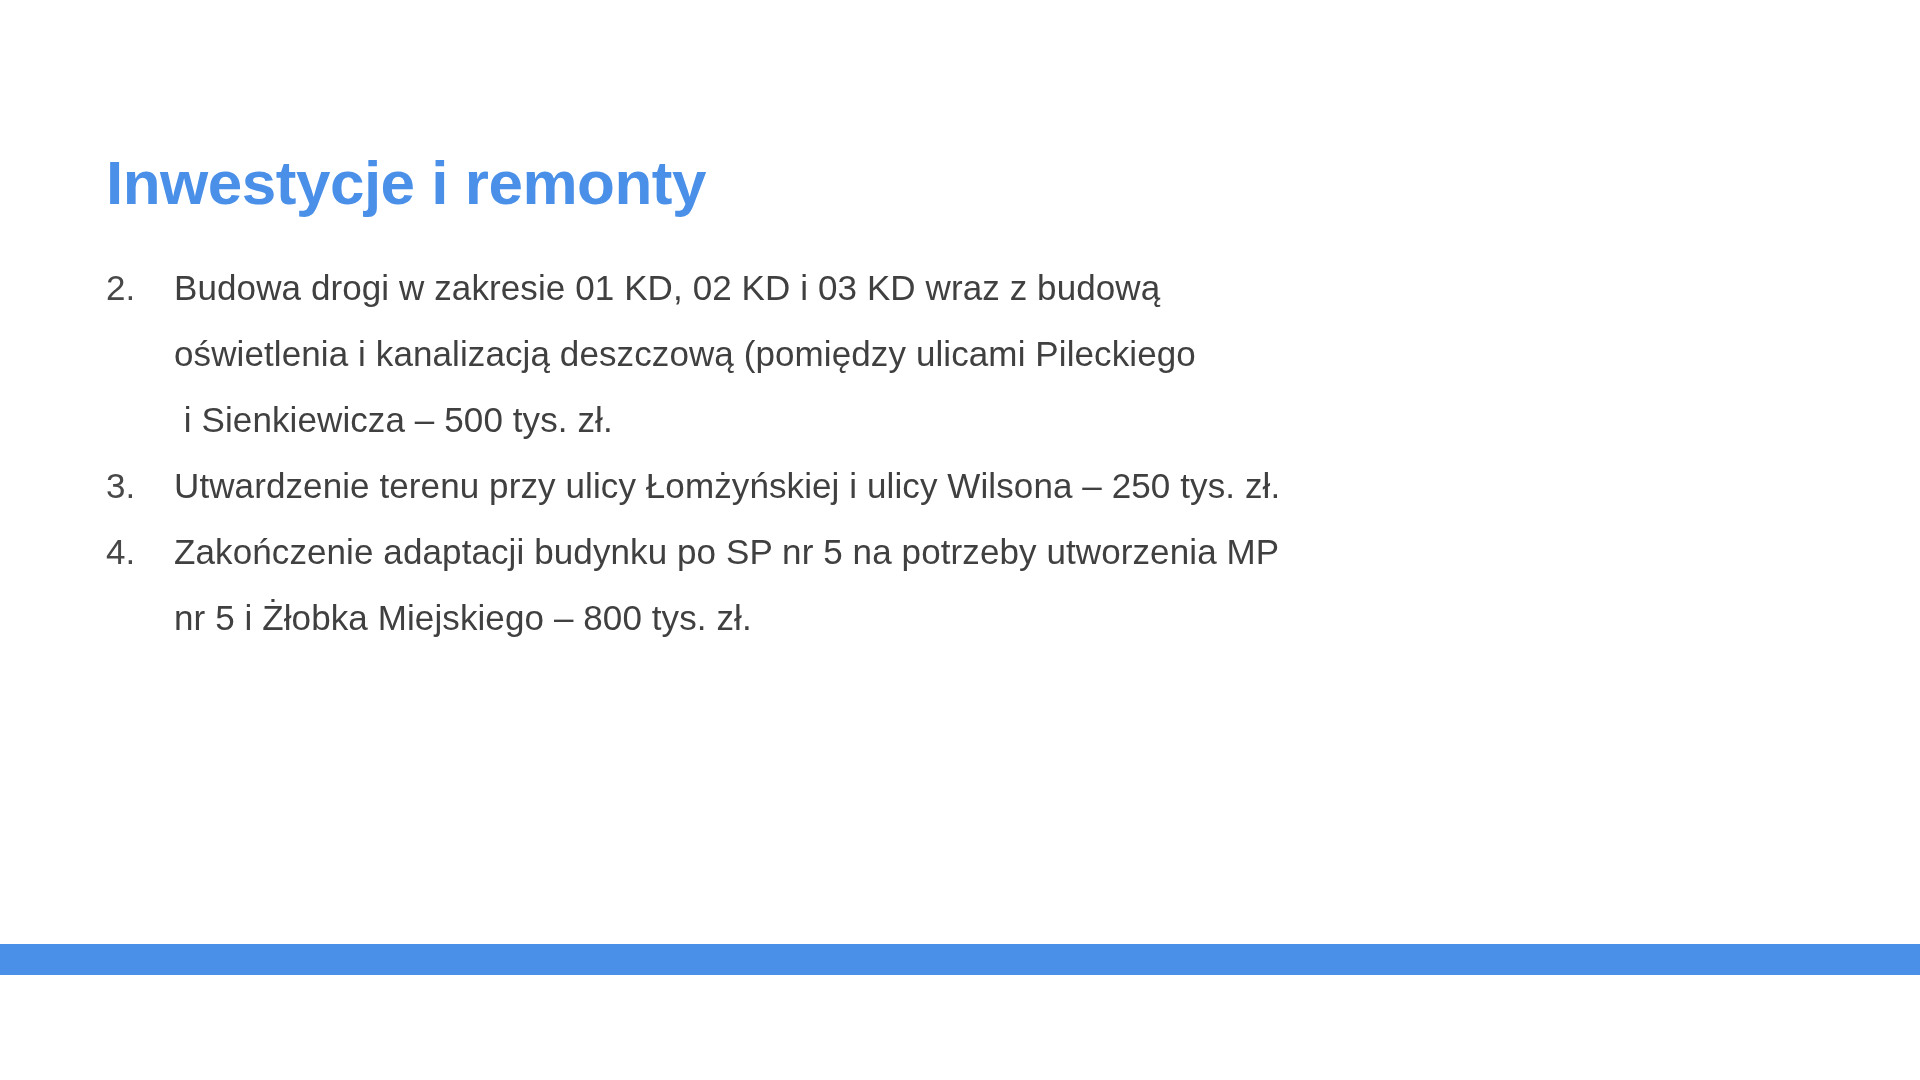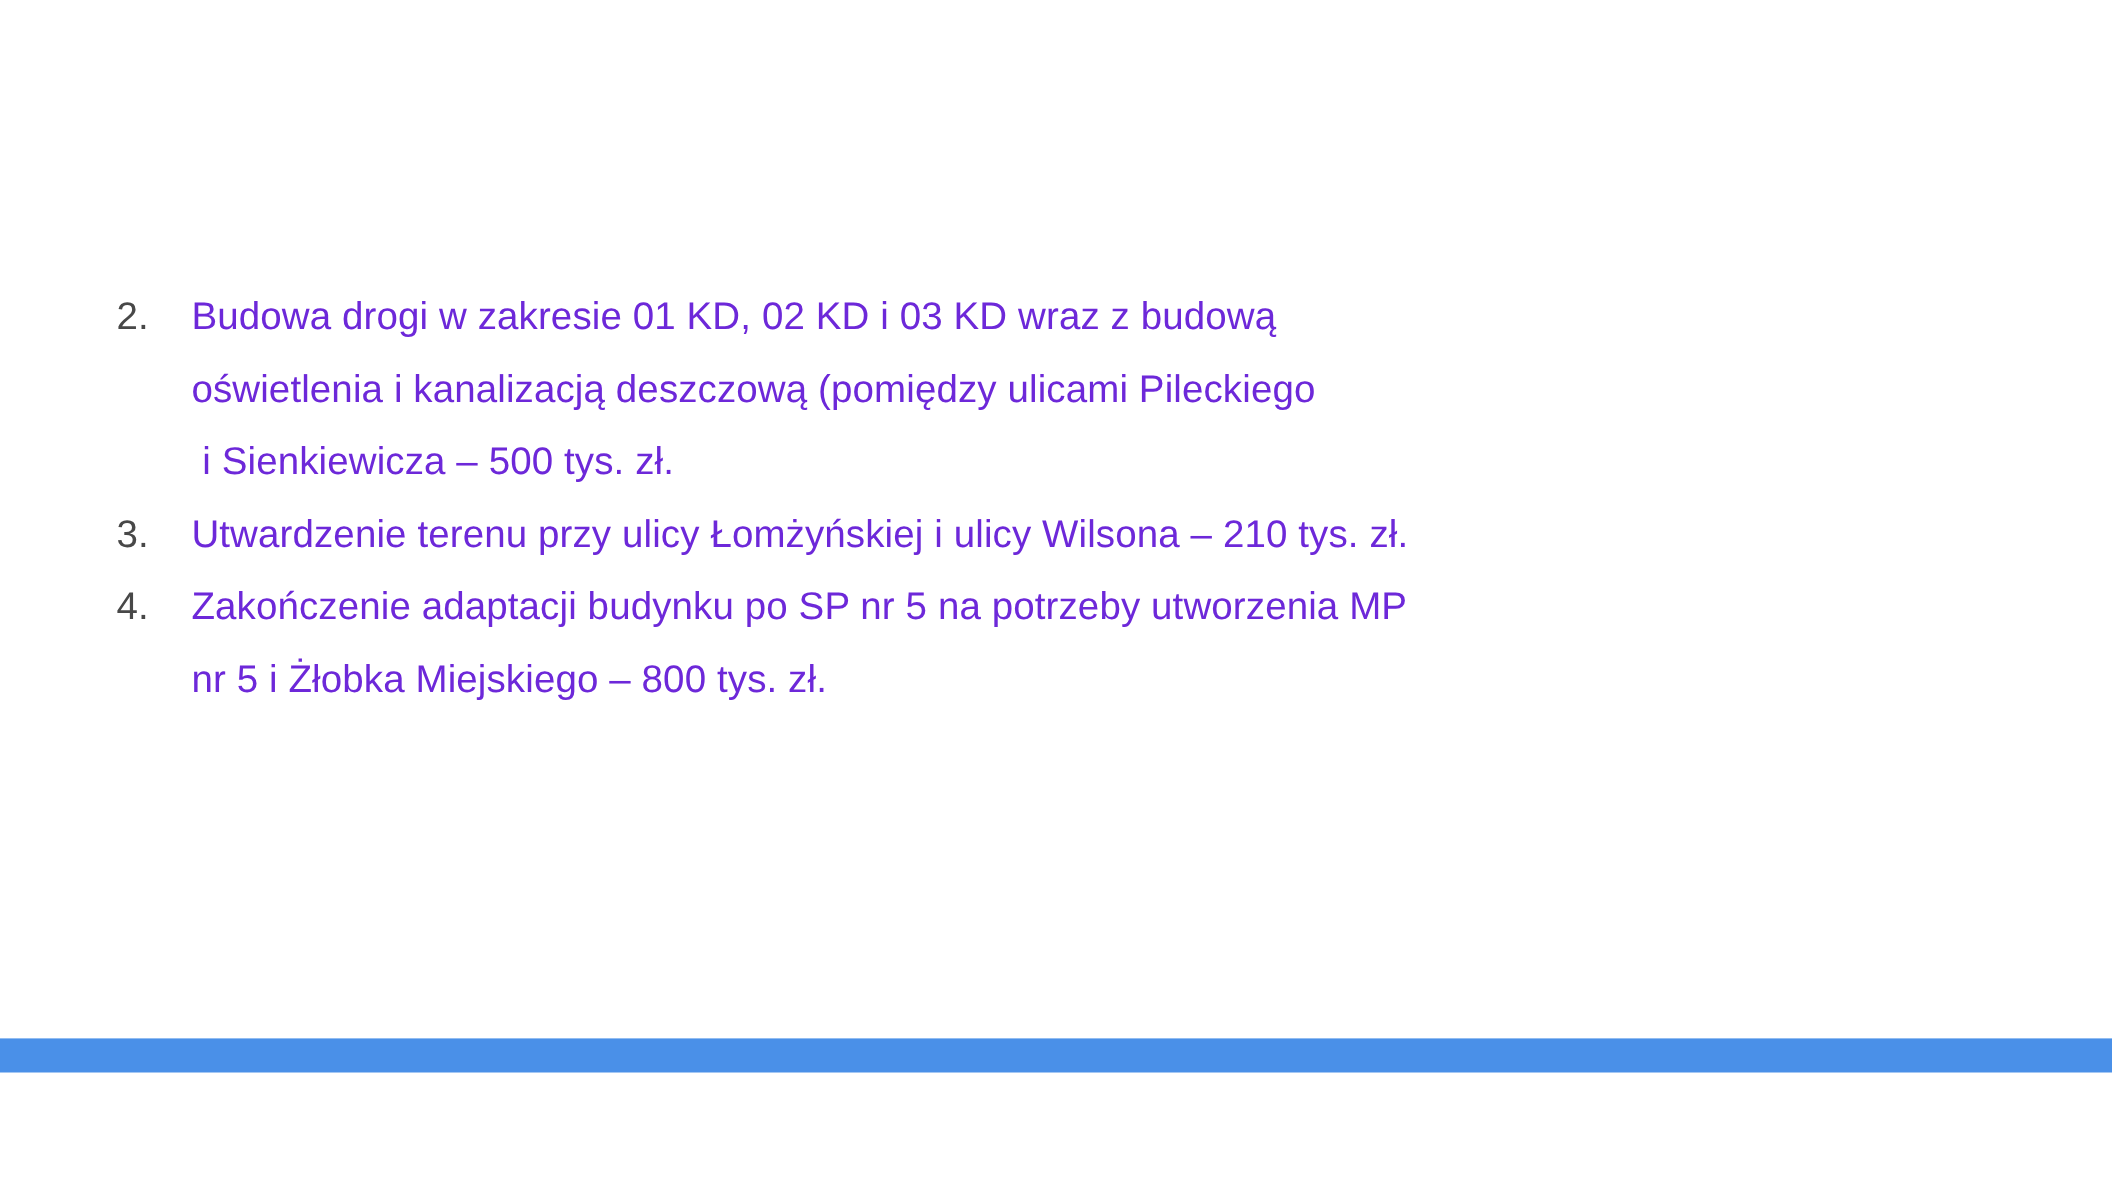--- a/index.html
+++ b/index.html
@@ -55,50 +55,51 @@
   .li-marker {
     flex: 0 0 auto;
     width: 68px;
     text-align: left;
     color: #484848;
   }
 
   .li-text {
     flex: 1 1 auto;
     white-space: pre-wrap;
-    color: #6d28d9;
+    color: #404040;
   }
 
   .accent-bar {
     position: absolute;
     left: 0;
     top: 944px;
     width: 1920px;
     height: 31px;
     background: #4a90e8;
   }
 </style>
 </head>
 <body>
 
 <div class="slide">
 
+  <h1 class="slide-title">Inwestycje i remonty</h1>
 
   <div class="body-block">
 
     <div class="li-row">
       <span class="li-marker">2.</span>
       <span class="li-text">Budowa drogi w zakresie 01 KD, 02 KD i 03 KD wraz z budową
 oświetlenia i kanalizacją deszczową (pomiędzy ulicami Pileckiego
  i Sienkiewicza – 500 tys. zł.</span>
     </div>
 
     <div class="li-row">
       <span class="li-marker">3.</span>
-      <span class="li-text">Utwardzenie terenu przy ulicy Łomżyńskiej i ulicy Wilsona – 210 tys. zł.</span>
+      <span class="li-text">Utwardzenie terenu przy ulicy Łomżyńskiej i ulicy Wilsona – 250 tys. zł.</span>
     </div>
 
     <div class="li-row">
       <span class="li-marker">4.</span>
       <span class="li-text">Zakończenie adaptacji budynku po SP nr 5 na potrzeby utworzenia MP
 nr 5 i Żłobka Miejskiego – 800 tys. zł.</span>
     </div>
 
   </div>
 

